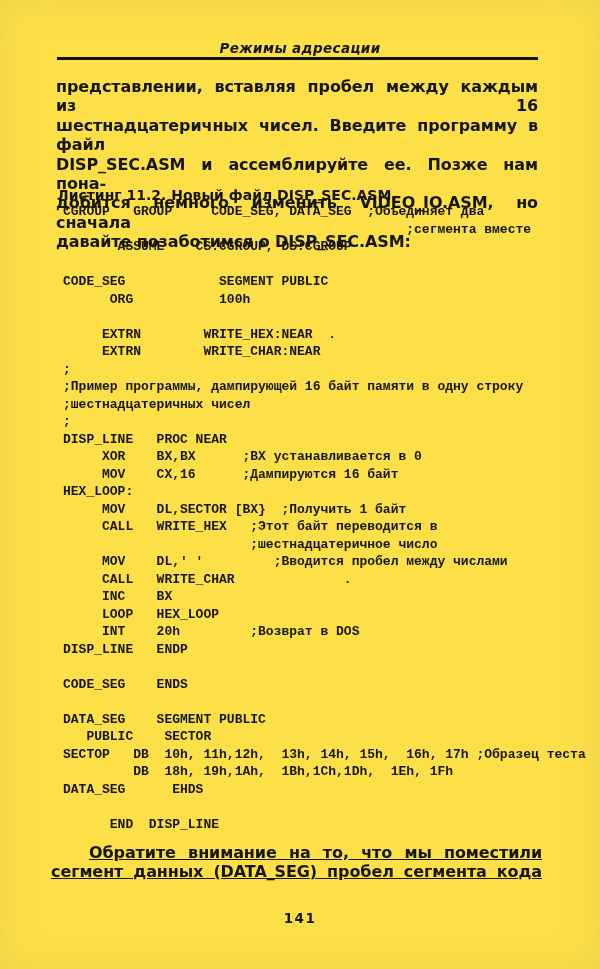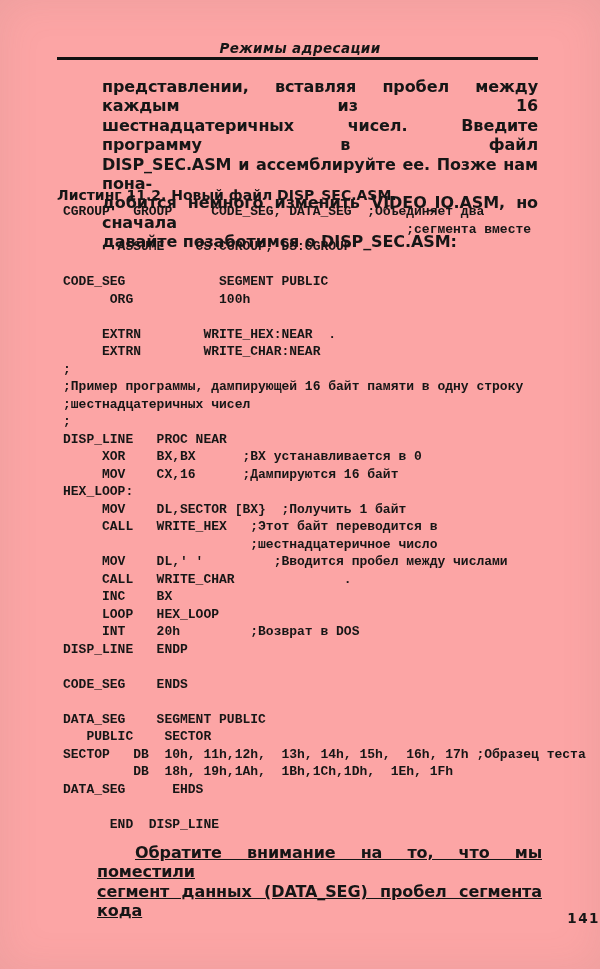--- a/index.html
+++ b/index.html
@@ -1,55 +1,55 @@
 <!DOCTYPE html>
 <html><head>
 <meta charset="utf-8">
 <style>
   html, body { margin:0; padding:0; background:#e9e7e2; }
   .page {
     position:relative;
     width:600px; height:969px;
-    background:#fca5a5;
+    background:#fde047;
     font-family:"DejaVu Sans", sans-serif;
     color:#161616;
     overflow:hidden;
     box-shadow:inset 0 0 40px rgba(120,115,105,0.12);
   }
   .running-header {
     position:absolute; top:40px; left:0; right:0;
     text-align:center;
     font-size:13.5px; font-weight:700; font-style:italic;
     letter-spacing:0.4px;
   }
   .header-rule {
     position:absolute; top:57px; left:57px;
     width:481px; height:2.5px;
     background:#121212;
   }
   .para { font-weight:700; font-size:16px; line-height:19.4px; letter-spacing:-0.1px; }
-  .para .line { text-align:justify; text-align-last:justify;margin-left:46px; }
+  .para .line { text-align:justify; text-align-last:justify; }
   .intro { position:absolute; left:56px; top:77px; width:482px; }
   .intro .line:last-child { text-align-last:left; }
   .outro { position:absolute; left:51px; top:843px; width:491px;text-decoration:underline; }
   .outro .line:first-child { text-indent:38px; }
   .listing-title {
     position:absolute; left:57px; top:187px;
     font-size:14px; font-weight:700;
   }
   .code {
     position:absolute; left:63px; top:203px;
     font-family:Liberation Mono, monospace;
     font-weight:700; font-size:13px; line-height:17.5px;
     white-space:pre;
   }
   .code .line { min-height:17.5px; }
   .page-number {
     position:absolute; top:910px; left:0; right:0;
-    text-align:right;
+    text-align:center;
     font-size:13.5px; font-weight:700; letter-spacing:1.5px;
   }
 </style>
 </head>
 <body>
 
 <div class="page">
 
   <div class="running-header">Режимы адресации</div>
 

